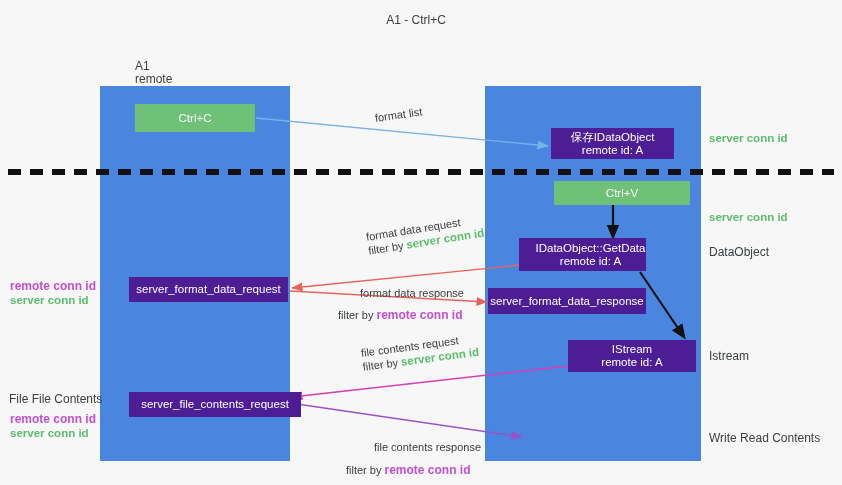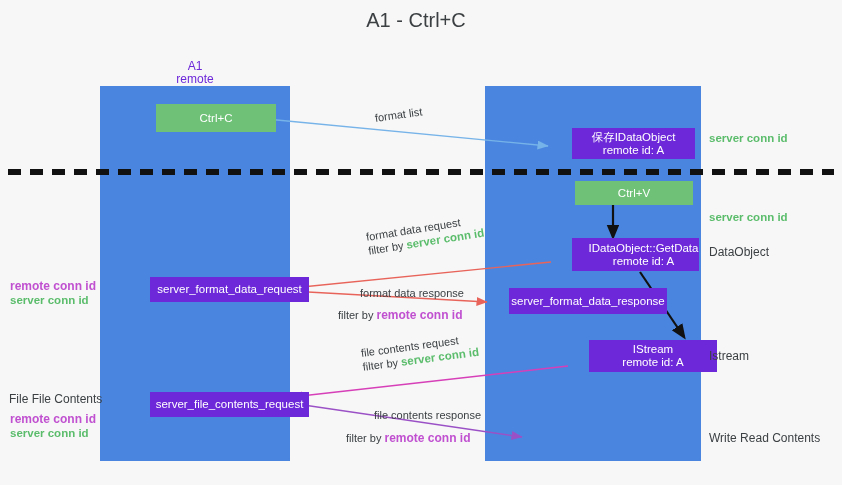--- a/index.html
+++ b/index.html
@@ -9,38 +9,38 @@
     font-family:"Liberation Sans","DejaVu Sans",sans-serif;
     position:relative;overflow:hidden;
     -webkit-font-smoothing:antialiased;
   }
   #canvas{position:absolute;left:0;top:0;width:842px;height:485px;}
   .abs{position:absolute;}
   svg.layer{position:absolute;left:0;top:0;width:842px;height:485px;pointer-events:none;}
 
   .title{
     width:832px;text-align:center;top:10px;left:0;
-    font-size:20px;color:#3c4043;line-height:20px;
+    font-size:12px;color:#3c4043;line-height:20px;
   }
   .title div{white-space:pre;}
 
   .lane{
     background:#4a86e0;
   }
   .lane-head{
-    text-align:center;font-size:12px;color:#6d28d9;line-height:13px;
+    font-size:12px;color:#404040;line-height:13px;
   }
 
   .node{
     box-sizing:border-box;
     display:flex;align-items:center;justify-content:center;
-    text-align:center;color:#ffffff;font-size:11.5px;line-height:13px;margin-left:21px;
+    text-align:center;color:#ffffff;font-size:11.5px;line-height:13px;
   }
   .node.green{background:#6ec177;}
-  .node.orange{background:#6d28d9;}
+  .node.orange{background:#4c1d95;}
   .node span{display:block;white-space:pre-line;}
 
   .side-label{font-size:12px;color:#3c4043;line-height:15px;white-space:nowrap;}
   .green-txt{color:#5bbd6c;font-weight:bold;font-size:11.5px;white-space:nowrap;}
   .pink-txt{color:#c050d0;font-weight:bold;font-size:12px;white-space:nowrap;}
 
   .edge-label{font-size:11px;color:#3c4043;white-space:nowrap;line-height:14px;}
   .edge-label b{font-weight:bold;}
   .rot-a{transform:rotate(-8deg);transform-origin:left top;}
   .rot-b{transform:rotate(-9deg);transform-origin:left top;}
@@ -103,43 +103,43 @@
 
   <div class="abs node green" style="left:135px;top:104px;width:120px;height:28px;">
     <span>Ctrl+C</span>
   </div>
 
   <div class="abs node orange" style="left:551px;top:128px;width:123px;height:31px;">
     <span>保存IDataObject
 remote id: A</span>
   </div>
 
-  <div class="abs node green" style="left:554px;top:181px;width:118px;height:24px;">
+  <div class="abs node green" style="left:554px;top:181px;width:136px;height:24px;">
     <span>Ctrl+V</span>
   </div>
 
-  <div class="abs node orange" style="left:551px;top:238px;width:127px;height:33px;padding-left:16px;">
+  <div class="abs node orange" style="left:519px;top:238px;width:127px;height:33px;padding-left:16px;">
     <span>IDataObject::GetData
 remote id: A</span>
   </div>
 
   <div class="abs node orange" style="left:488px;top:288px;width:158px;height:26px;">
     <span>server_format_data_response</span>
   </div>
 
   <div class="abs node orange" style="left:129px;top:277px;width:159px;height:25px;">
     <span>server_format_data_request</span>
   </div>
 
   <div class="abs node orange" style="left:568px;top:340px;width:128px;height:32px;">
     <span>IStream
 remote id: A</span>
   </div>
 
-  <div class="abs node orange" style="left:129px;top:392px;width:159px;height:25px;">
+  <div class="abs node orange" style="left:129px;top:392px;width:172px;height:25px;">
     <span>server_file_contents_request</span>
   </div>
 
 
   <div class="abs edge-label rot-a" style="left:374px;top:111px;">format list</div>
 
   <div class="abs edge-label rot-b stack2" style="left:365px;top:230px;">
     <span class="ln">format data request</span>
     <span class="ln"><span>filter by </span><b class="green-txt">server conn id</b></span>
   </div>
@@ -148,21 +148,21 @@
     <span class="ln" style="display:block;padding-left:22px;text-align:center;">format data response</span>
     <span class="ln" style="display:block;padding-top:8px;"><span>filter by </span><b class="pink-txt">remote conn id</b></span>
   </div>
 
   <div class="abs edge-label rot-c stack2" style="left:360px;top:346px;">
     <span class="ln">file contents request</span>
     <span class="ln"><span>filter by </span><b class="green-txt">server conn id</b></span>
   </div>
 
   <div class="abs edge-label stack2" style="left:346px;top:408px;">
-    <span class="ln" style="display:block;padding-left:28px;">file contents response</span>
+    <span class="ln" style="display:block;padding-left:28px;margin-top:32px;">file contents response</span>
     <span class="ln" style="display:block;padding-top:9px;"><span>filter by </span><b class="pink-txt">remote conn id</b></span>
   </div>
 
   <div class="abs green-txt" style="left:709px;top:132px;">server conn id</div>
   <div class="abs green-txt" style="left:709px;top:211px;">server conn id</div>
   <div class="abs side-label" style="left:709px;top:245px;">DataObject</div>
   <div class="abs side-label" style="left:709px;top:349px;">Istream</div>
   <div class="abs side-label" style="left:709px;top:431px;">Write Read Contents</div>
 
   <div class="abs pink-txt" style="left:10px;top:279px;">remote conn id</div>

